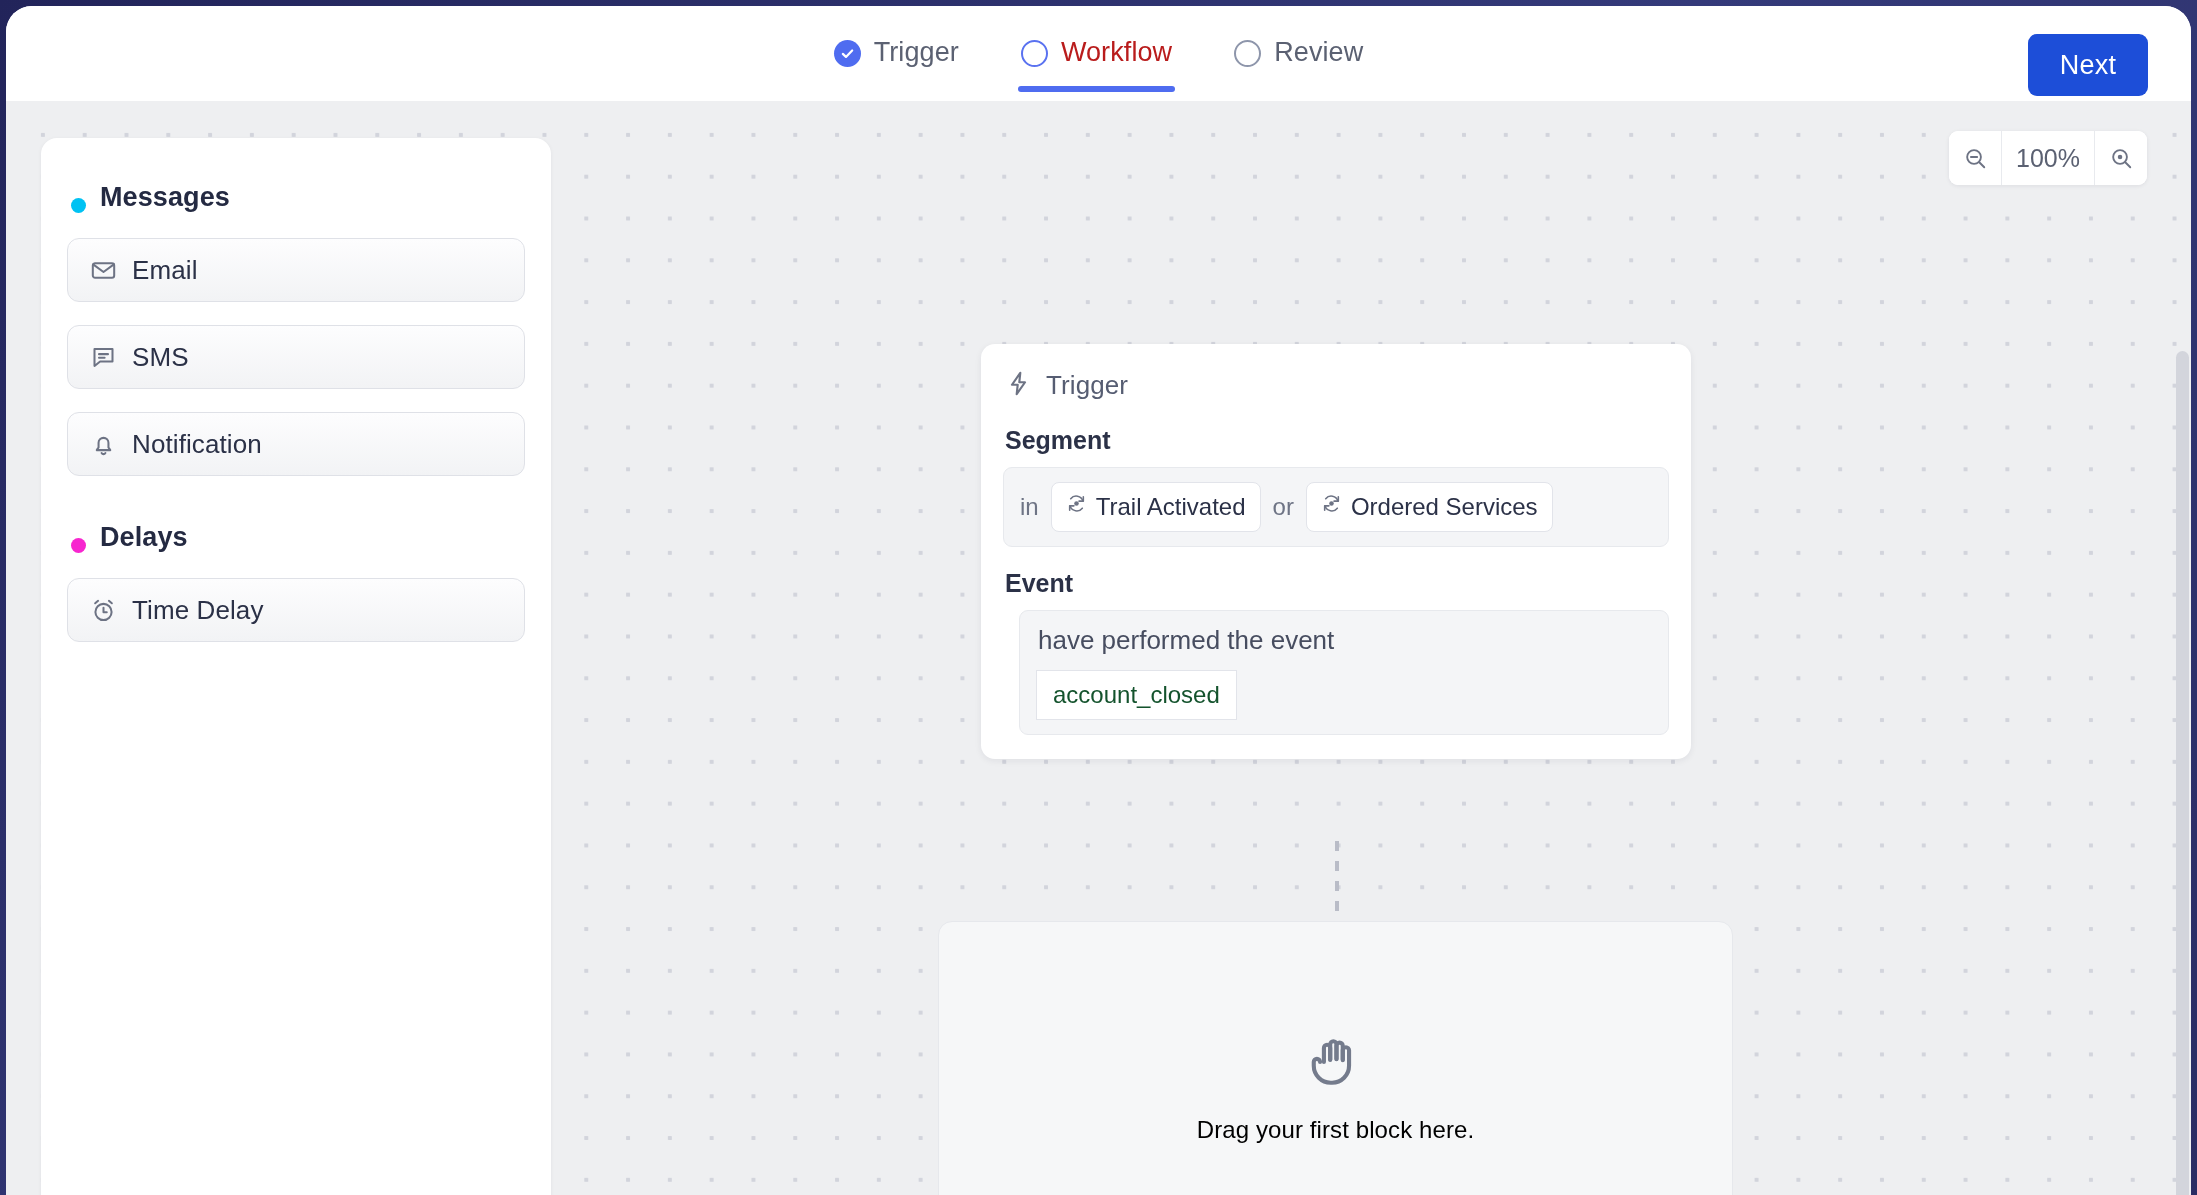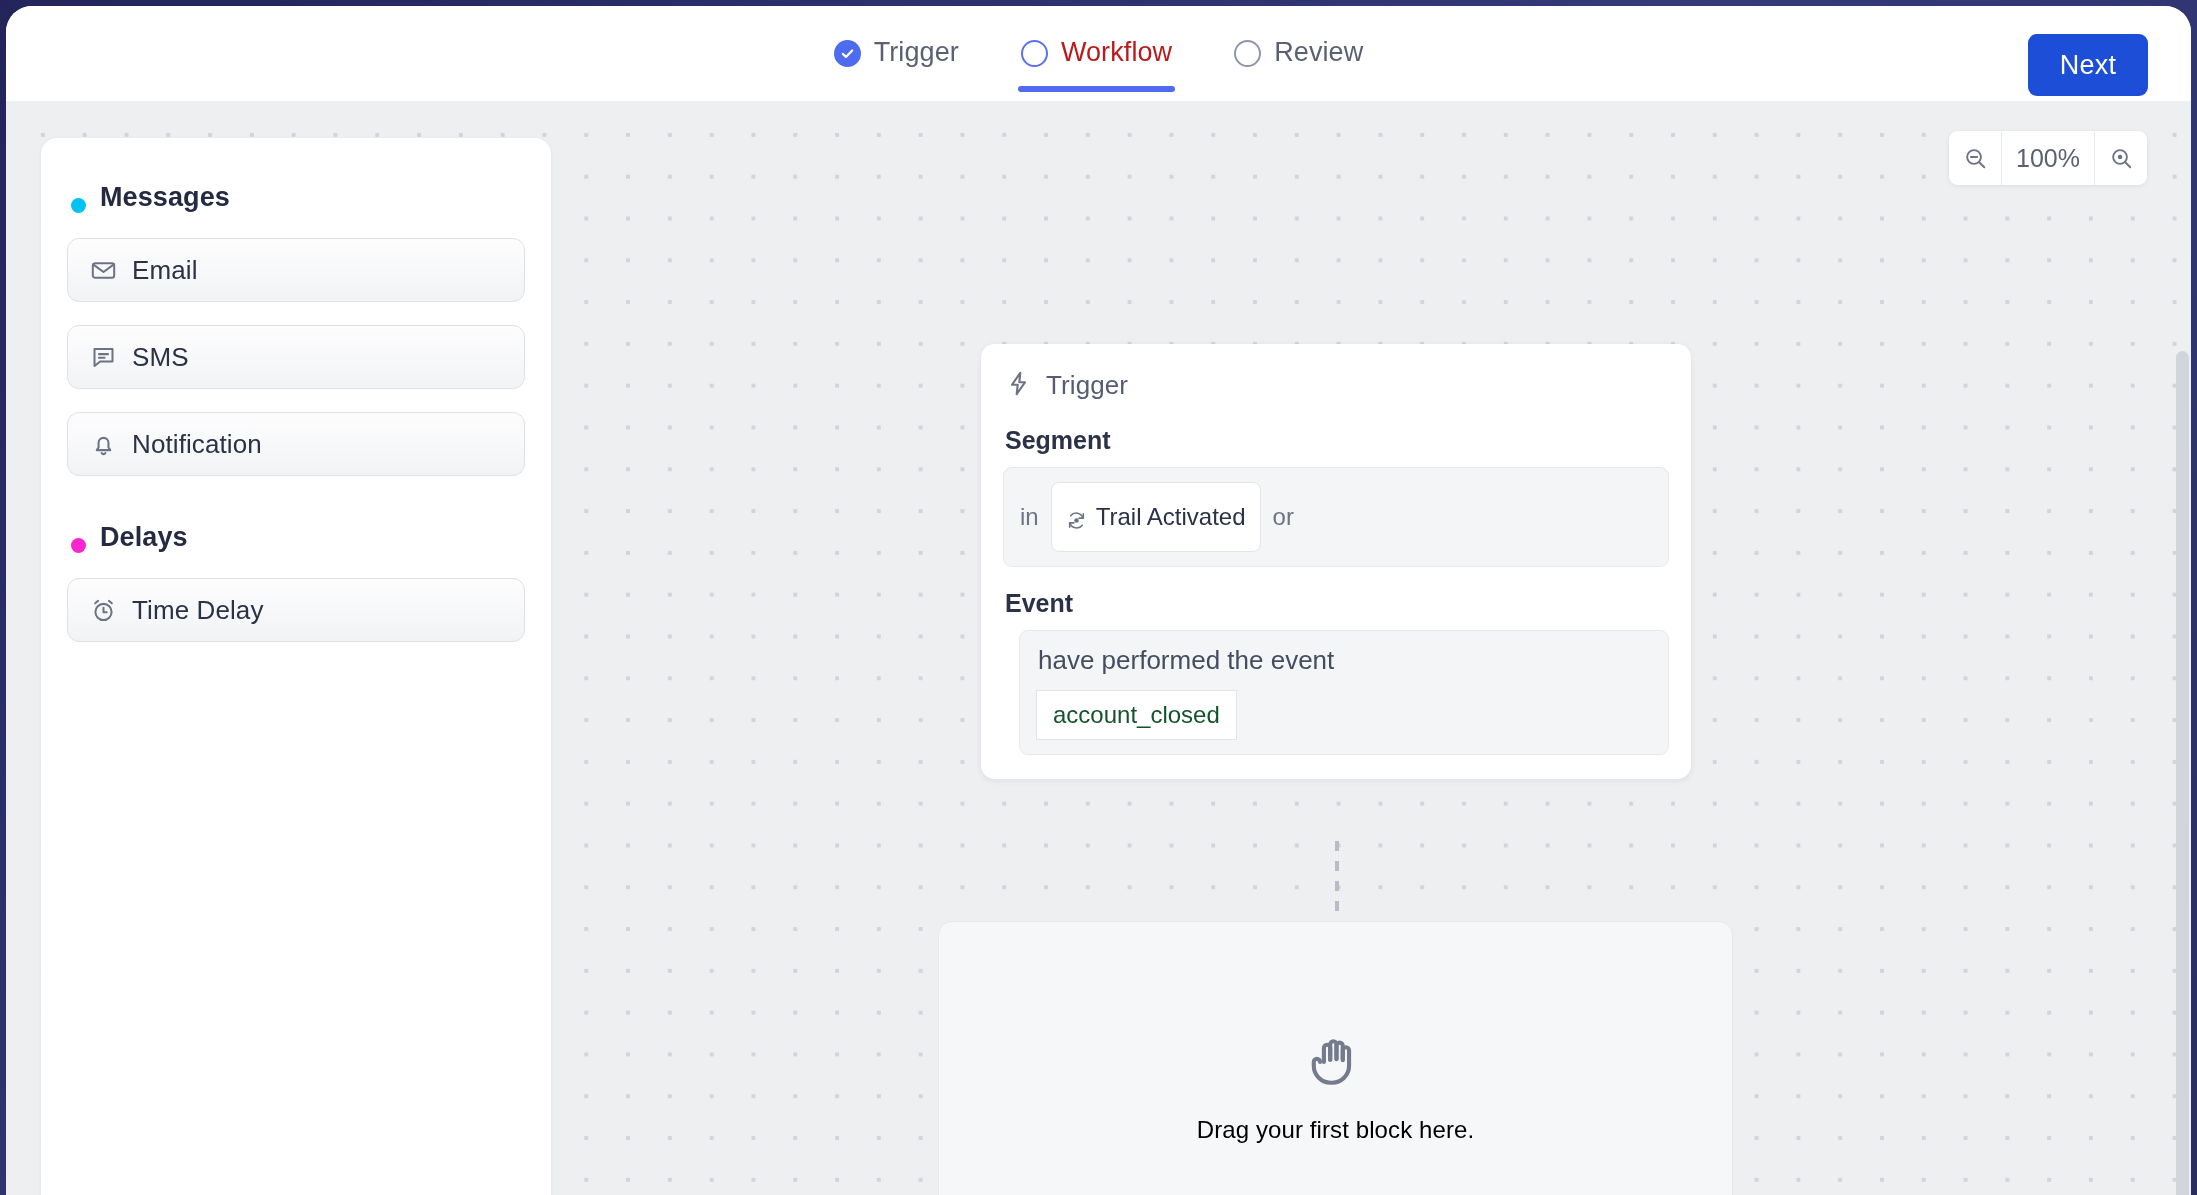--- a/index.html
+++ b/index.html
@@ -229,26 +229,26 @@
     gap: 12px;
     flex-wrap: wrap;
   }
   .seg-prefix, .seg-joiner {
     font-size: 24px;
     color: #6e7485;
   }
 
   .chip {
     display: inline-flex;
-    align-items: flex-end;
+    align-items: flex-start;
     gap: 9px;
     background: #ffffff;
     border: 1px solid #e2e4ea;
     border-radius: 8px;
-    padding: 20px 14px;
+    padding: 10px 14px;
     font-size: 24px;
     color: #2b3147;
     cursor: pointer;
     white-space: nowrap;
   }
   .chip svg { display: block; flex: 0 0 auto; }
 
   .event-text {
     font-size: 26px;
     color: #474d60;
@@ -464,20 +464,32 @@
                   <path d="M19.8 4.4 v4.9 h-4.9"></path>
                   <path d="M4.2 19.6 v-4.9 h4.9"></path>
                   <circle cx="12" cy="12" r="2.6" fill="#6d7384" stroke="none"></circle>
                 </svg>
               </span>
               <span>Trail Activated</span>
             </span>
 
             <span class="seg-joiner">or</span>
 
+            <span class="chip">
+              <span>
+                <svg width="21" height="21" viewBox="0 0 24 24" fill="none" stroke="#6d7384" stroke-width="1.8" stroke-linecap="round" stroke-linejoin="round">
+                  <path d="M19.4 9.2 A8 8 0 0 0 5.4 6.6"></path>
+                  <path d="M4.6 14.8 A8 8 0 0 0 18.6 17.4"></path>
+                  <path d="M19.8 4.4 v4.9 h-4.9"></path>
+                  <path d="M4.2 19.6 v-4.9 h4.9"></path>
+                  <circle cx="12" cy="12" r="2.6" fill="#6d7384" stroke="none"></circle>
+                </svg>
+              </span>
+              <span>Ordered Services</span>
+            </span>
           </div>
         </div>
 
         <div class="field-label">Event</div>
 
         <div class="field-box last">
           <div class="event-text">have performed the event</div>
           <span class="event-chip">account_closed</span>
         </div>
 

